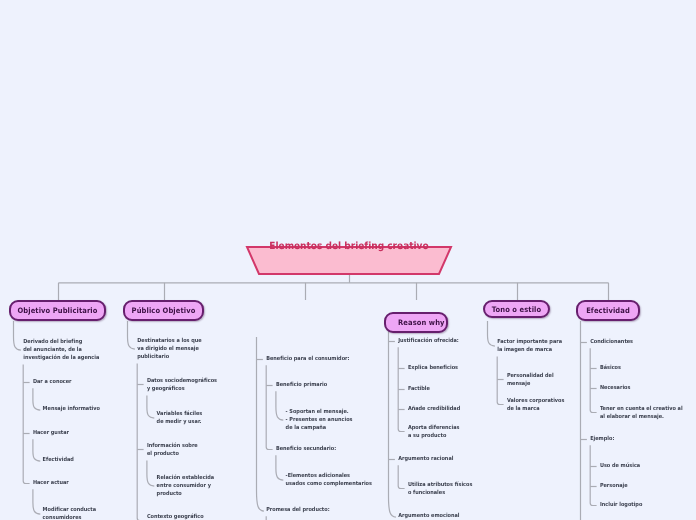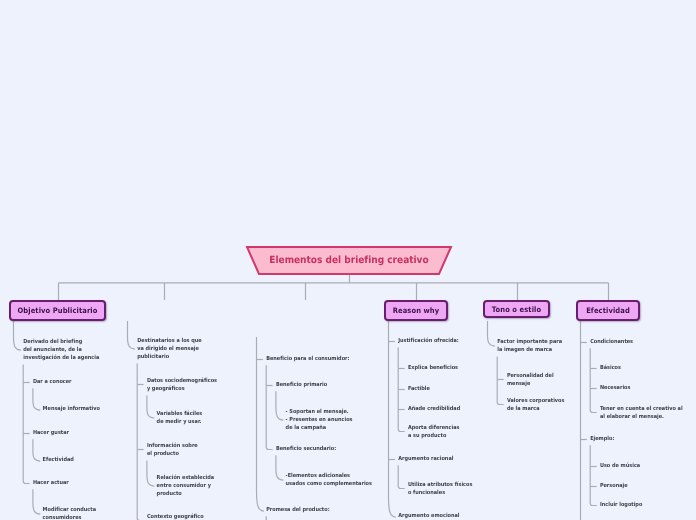--- a/index.html
+++ b/index.html
@@ -4,21 +4,21 @@
 <style>
   html,body{margin:0;padding:0;}
   body{width:696px;height:520px;overflow:hidden;background:#eef2fd;
        font-family:"DejaVu Sans",sans-serif;font-stretch:condensed;
        font-variant-ligatures:none;font-feature-settings:"liga" 0,"clig" 0;
        -webkit-font-smoothing:antialiased;text-rendering:geometricPrecision;}
   #canvas{position:relative;width:696px;height:520px;overflow:hidden;}
   svg#wires{position:absolute;left:0;top:0;width:696px;height:520px;}
   .root-node{position:absolute;display:flex;align-items:center;justify-content:center;}
   .root-label{font-weight:bold;font-size:10px;white-space:nowrap;}
-  .l1{position:absolute;box-sizing:border-box;border-radius:4px;display:flex;align-items:center;}
+  .l1{position:absolute;box-sizing:border-box;border-radius:9px;display:flex;align-items:center;}
   .l1-label{font-weight:bold;font-size:7.5px;letter-spacing:0.1px;white-space:pre;line-height:8.6px;}
   .leaf{position:absolute;font-size:5.5px;font-weight:bold;line-height:8.2px;white-space:pre;}
 </style>
 </head>
 <body>
 
 <div id="canvas">
   <svg id="wires">
       <polygon points="247,247 451,247 439,274 259,274" fill="#fbbcd0" stroke="#d2386a" stroke-width="2" stroke-linejoin="miter"></polygon>
       <line x1="349.5" y1="275" x2="349.5" y2="282.8" stroke="#aaacb4" stroke-width="1.2"></line>
@@ -63,36 +63,39 @@
       <line x1="580.5" y1="342.5" x2="586.9" y2="342.5" stroke="#aaacb4" stroke-width="1.2"></line>
       <line x1="590.2" y1="368.5" x2="596.6" y2="368.5" stroke="#aaacb4" stroke-width="1.2"></line>
       <line x1="590.2" y1="388.5" x2="596.6" y2="388.5" stroke="#aaacb4" stroke-width="1.2"></line>
       <path d="M 590.2 348.2 L 590.2 410 Q 590.2 412.5 592.7 412.5 L 596.6 412.5" fill="none" stroke="#aaacb4" stroke-width="1.2" stroke-linecap="butt"></path>
       <line x1="580.5" y1="439.5" x2="586.9" y2="439.5" stroke="#aaacb4" stroke-width="1.2"></line>
       <line x1="590.2" y1="466.5" x2="596.6" y2="466.5" stroke="#aaacb4" stroke-width="1.2"></line>
       <line x1="590.2" y1="486.5" x2="596.6" y2="486.5" stroke="#aaacb4" stroke-width="1.2"></line>
       <path d="M 590.2 445.2 L 590.2 503 Q 590.2 505.5 592.7 505.5 L 596.6 505.5" fill="none" stroke="#aaacb4" stroke-width="1.2" stroke-linecap="butt"></path>
       <path d="M 580.5 321 L 580.5 542 Q 580.5 544.5 583 544.5 L 586.9 544.5" fill="none" stroke="#aaacb4" stroke-width="1.2" stroke-linecap="butt"></path>
     </svg>
-<div class="root-node" style="left: 246px; top: 246px; width: 206px; height: 29px;">
+<div class="root-node" style="left: 246px; top: 232px; width: 206px; height: 29px;">
       <span class="root-label" style="color: rgb(201, 48, 95);">Elementos del briefing creativo</span>
     </div>
     <div class="l1" style="left: 9px; top: 300px; width: 97px; height: 21px; background: rgb(238, 166, 245); border: 2px solid rgb(102, 31, 109); justify-content: center; padding-left: 0px; padding-top: 2px; box-shadow: rgba(60, 20, 70, 0.3) 1px 1px 1.5px;">
       <span class="l1-label" style="color: rgb(61, 17, 69);">Objetivo Publicitario</span>
     </div>
     <div class="leaf" style="left: 23.2px; top: 338px; color: rgb(58, 63, 77);">Derivado del briefing
 del anunciante, de la
 investigación de la agencia</div>
     <div class="leaf" style="left: 32.9px; top: 378px; color: rgb(58, 63, 77);">Dar a conocer</div>
     <div class="leaf" style="left: 42.6px; top: 405px; color: rgb(58, 63, 77);">Mensaje informativo</div>
     <div class="leaf" style="left: 32.9px; top: 429px; color: rgb(58, 63, 77);">Hacer gustar</div>
     <div class="leaf" style="left: 42.6px; top: 456px; color: rgb(58, 63, 77);">Efectividad</div>
     <div class="leaf" style="left: 32.9px; top: 479px; color: rgb(58, 63, 77);">Hacer actuar</div>
     <div class="leaf" style="left: 42.6px; top: 506px; color: rgb(58, 63, 77);">Modificar conducta
 consumidores</div>
+    <div class="l1" style="left: 123px; top: 300px; width: 81px; height: 21px; background: rgb(238, 166, 245); border: 2px solid rgb(102, 31, 109); justify-content: center; padding-left: 0px; padding-top: 2px; box-shadow: rgba(60, 20, 70, 0.3) 1px 1px 1.5px;">
+      <span class="l1-label" style="color: rgb(61, 17, 69);">Público Objetivo</span>
+    </div>
     <div class="leaf" style="left: 137.2px; top: 337px; color: rgb(58, 63, 77);">Destinatarios a los que
 va dirigido el mensaje
 publicitario</div>
     <div class="leaf" style="left: 146.9px; top: 377px; color: rgb(58, 63, 77);">Datos sociodemográficos
 y geográficos</div>
     <div class="leaf" style="left: 156.6px; top: 410px; color: rgb(58, 63, 77);">Variables fáciles
 de medir y usar.</div>
     <div class="leaf" style="left: 146.9px; top: 442px; color: rgb(58, 63, 77);">Información sobre
 el producto</div>
     <div class="leaf" style="left: 156.6px; top: 474px; color: rgb(58, 63, 77);">Relación establecida
@@ -103,21 +106,21 @@
     <div class="leaf" style="left: 266.2px; top: 355px; color: rgb(58, 63, 77);">Beneficio para el consumidor:</div>
     <div class="leaf" style="left: 275.9px; top: 381px; color: rgb(58, 63, 77);">Beneficio primario</div>
     <div class="leaf" style="left: 285.6px; top: 408px; color: rgb(58, 63, 77);">- Soportan el mensaje.
 - Presentes en anuncios
 de la campaña</div>
     <div class="leaf" style="left: 275.9px; top: 445px; color: rgb(58, 63, 77);">Beneficio secundario:</div>
     <div class="leaf" style="left: 285.6px; top: 472px; color: rgb(58, 63, 77);">-Elementos adicionales
 usados como complementarios</div>
     <div class="leaf" style="left: 266.2px; top: 506px; color: rgb(58, 63, 77);">Promesa del producto:</div>
     <div class="leaf" style="left: 275.9px; top: 540px; color: rgb(58, 63, 77);"></div>
-    <div class="l1" style="left: 384px; top: 300px; width: 64px; height: 21px; background: rgb(238, 166, 245); border: 2px solid rgb(102, 31, 109); justify-content: center; padding-left: 0px; padding-top: 2px; box-shadow: rgba(60, 20, 70, 0.3) 1px 1px 1.5px;">
+    <div class="l1" style="left: 384px; top: 312px; width: 64px; height: 21px; background: rgb(238, 166, 245); border: 2px solid rgb(102, 31, 109); padding-left: 12px; padding-top: 2px; box-shadow: rgba(60, 20, 70, 0.3) 1px 1px 1.5px;">
       <span class="l1-label" style="color: rgb(61, 17, 69);">Reason why</span>
     </div>
     <div class="leaf" style="left: 398.2px; top: 337px; color: rgb(58, 63, 77);">Justificación ofrecida:</div>
     <div class="leaf" style="left: 407.9px; top: 364px; color: rgb(58, 63, 77);">Explica beneficios</div>
     <div class="leaf" style="left: 407.9px; top: 385px; color: rgb(58, 63, 77);">Factible</div>
     <div class="leaf" style="left: 407.9px; top: 405px; color: rgb(58, 63, 77);">Añade credibilidad</div>
     <div class="leaf" style="left: 407.9px; top: 424px; color: rgb(58, 63, 77);">Aporta diferencias
 a su producto</div>
     <div class="leaf" style="left: 398.2px; top: 455px; color: rgb(58, 63, 77);">Argumento racional</div>
     <div class="leaf" style="left: 407.9px; top: 481px; color: rgb(58, 63, 77);">Utiliza atributos físicos

